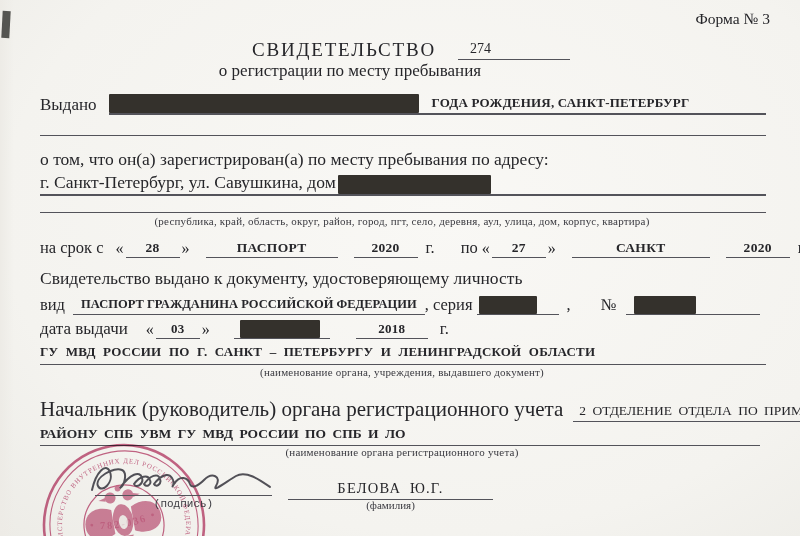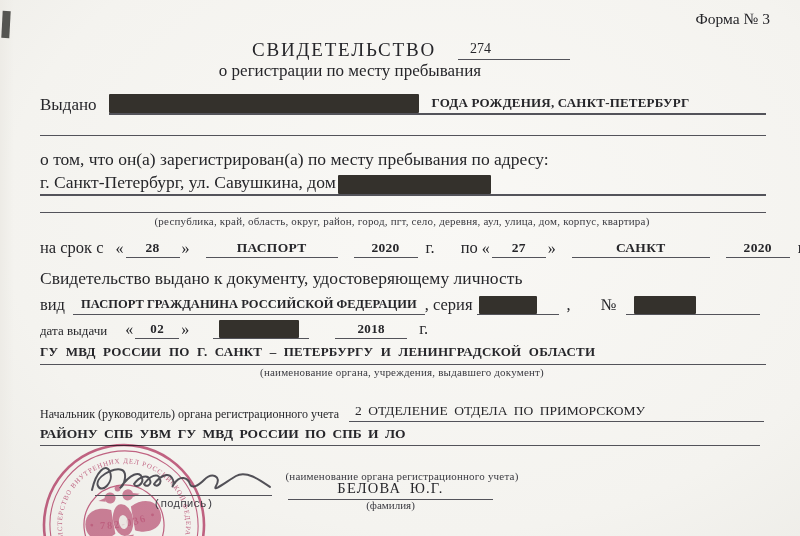--- a/index.html
+++ b/index.html
@@ -100,50 +100,50 @@
       <div class="bar" style="width:58px; height:18px; margin-left:2px;"></div>
     </div>
     <span class="label" style="font-size:16.5px; margin-left:8px; margin-right:30px;">,</span>
     <span class="label" style="font-size:16.5px; margin-right:10px;">№</span>
     <div class="fld fld-left" style="flex:1; height:24px;">
       <div class="bar" style="width:62px; height:18px; margin-left:8px;"></div>
     </div>
   </div>
 
   <div class="row" style="left:40px; top:316px; height:23px;">
-    <span class="label" style="font-size:13px; margin-right:16px;">дата выдачи</span>
+    <span class="label" style="font-size:17px; margin-right:16px;">дата выдачи</span>
     <span class="q">«</span>
     <div class="fld" style="width:44px; height:23px;">
-      <span class="val" style="font-size:13px;">02</span>
+      <span class="val" style="font-size:13px;">03</span>
     </div>
     <span class="q" style="margin-right:22px;">»</span>
     <div class="fld fld-left" style="width:96px; height:23px;">
       <div class="bar" style="width:80px; height:18px; margin-left:6px;"></div>
     </div>
     <div class="fld" style="width:72px; height:23px; margin-left:26px;">
       <span class="val" style="font-size:13px;">2018</span>
     </div>
     <span class="label" style="font-size:16.5px; margin-left:12px;">г.</span>
   </div>
 
   <div class="abs" style="left:40px; right:34px; top:342px; border-bottom:1.6px solid #53535a; padding-bottom:4px;">
     <span class="smallcaps-bold" style="word-spacing:4px;">ГУ МВД РОССИИ ПО Г. САНКТ – ПЕТЕРБУРГУ И ЛЕНИНГРАДСКОЙ ОБЛАСТИ</span>
   </div>
   <div class="caption" style="top:366px;">(наименование органа, учреждения, выдавшего документ)</div>
 
   <div class="row" style="left:40px; right:36px; top:397px; height:25px;">
-    <span style="font-size:12px; white-space:nowrap; margin-right:10px;">Начальник (руководитель) органа регистрационного учета</span>
+    <span style="font-size:21px; white-space:nowrap; margin-right:10px;">Начальник (руководитель) органа регистрационного учета</span>
     <div class="fld fld-left" style="flex:1; height:25px;">
       <span style="font-weight:normal; font-size:13.5px; word-spacing:3px; white-space:nowrap; padding:0 0 2px 6px;">2 ОТДЕЛЕНИЕ ОТДЕЛА ПО ПРИМОРСКОМУ</span>
     </div>
   </div>
   <div class="abs" style="left:40px; right:40px; top:424px; border-bottom:1.6px solid #53535a; padding-bottom:3px;">
     <span style="font-weight:bold; font-size:13.5px; word-spacing:3px; white-space:nowrap;">РАЙОНУ СПБ УВМ ГУ МВД РОССИИ ПО СПБ И ЛО</span>
   </div>
-  <div class="caption" style="top:446px;margin-top:24px;">(наименование органа регистрационного учета)</div>
+  <div class="caption" style="top:446px;">(наименование органа регистрационного учета)</div>
 
   <svg class="abs" style="left:14px; top:436px; mix-blend-mode:multiply; opacity:.88;" width="220" height="100" viewBox="0 0 220 100">
     <g transform="rotate(-10 110 89)" fill="none" stroke="#c2527a">
       <circle cx="110" cy="89" r="80" stroke-width="2.6"></circle>
       <circle cx="110" cy="89" r="74" stroke-width="1.1"></circle>
       <circle cx="110" cy="89" r="40" stroke-width="1.2"></circle>
       <path id="stampTextArc" d="M 51.7 110.2 A 62 62 0 1 1 168.3 110.2" stroke="none"></path>
       <path id="stampNumArc" d="M 52 78 Q 110 104 168 78" stroke="none"></path>
       <text font-family="Liberation Serif, serif" font-size="6.8" letter-spacing="0.9" fill="#c2527a" stroke="none">
         <textPath href="#stampTextArc" startOffset="2">МИНИСТЕРСТВО ВНУТРЕННИХ ДЕЛ РОССИЙСКОЙ ФЕДЕРАЦИИ</textPath>

